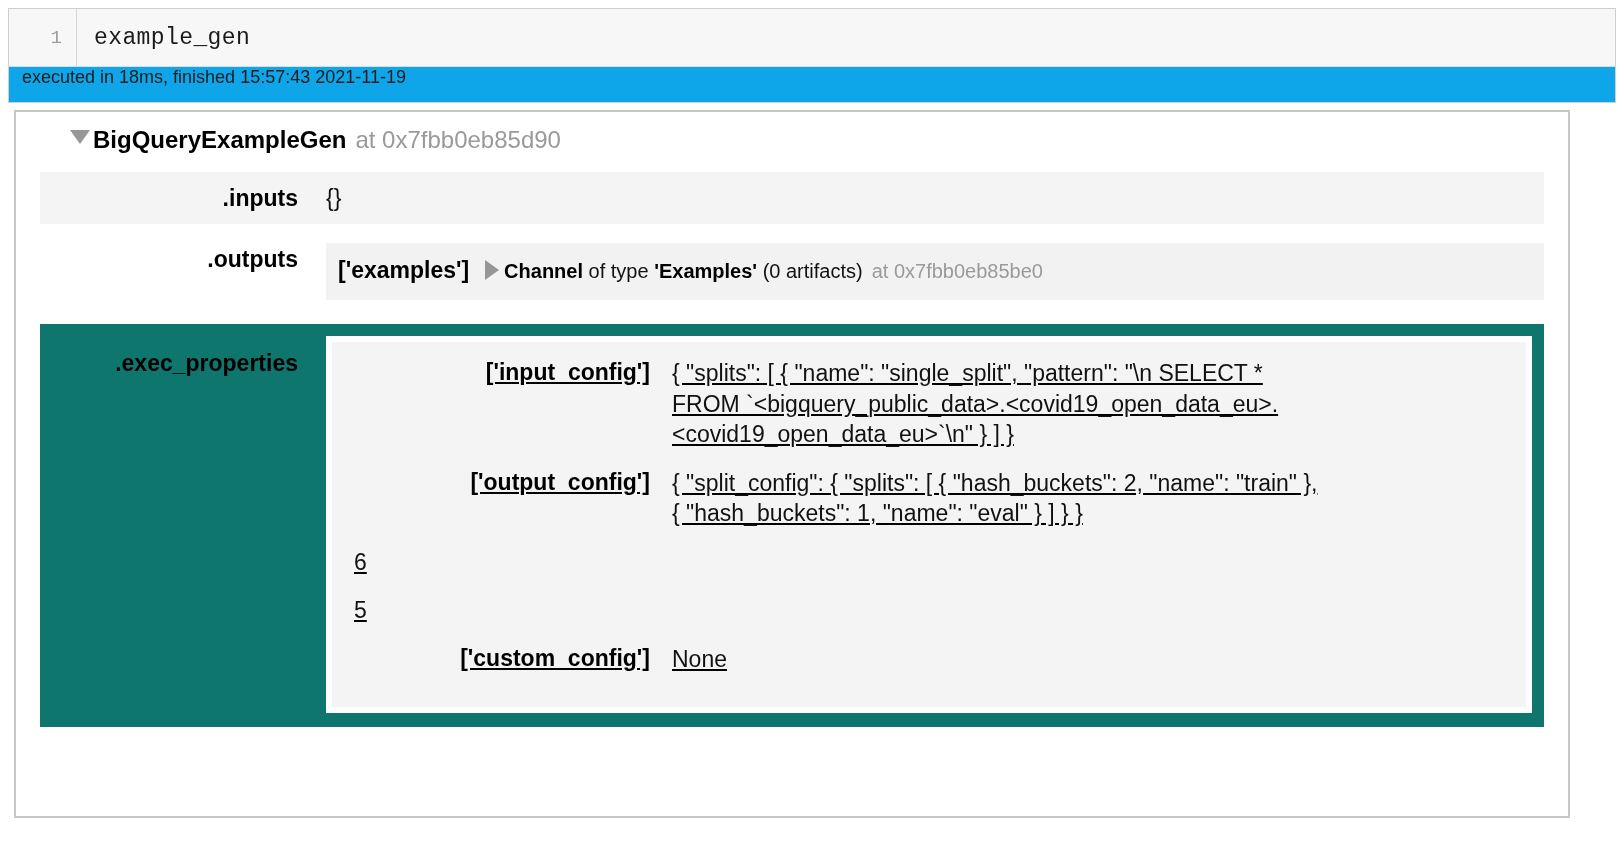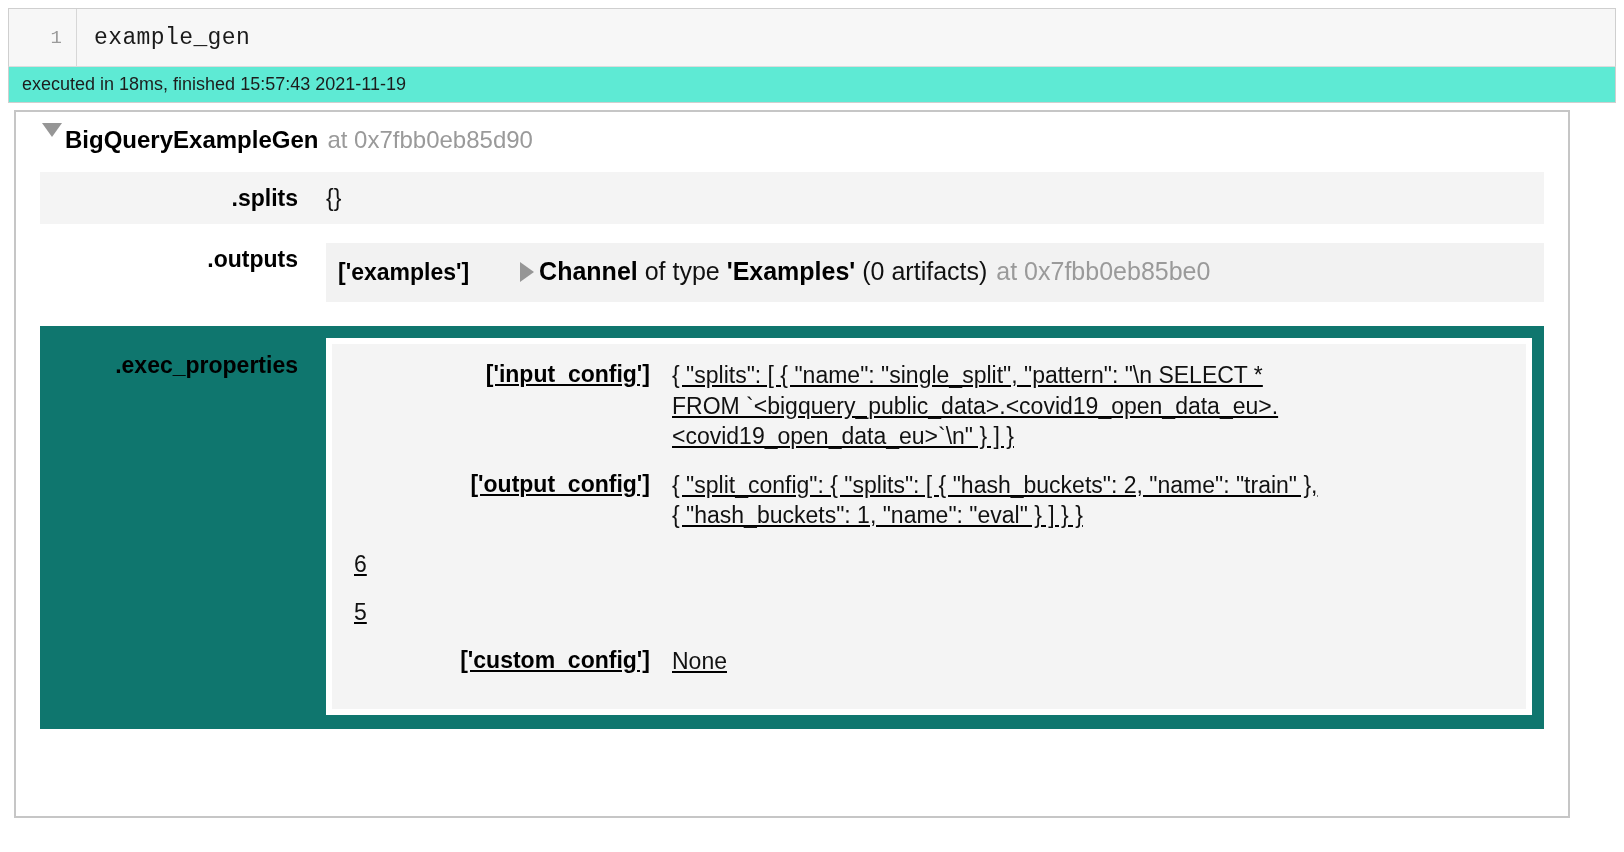--- a/index.html
+++ b/index.html
@@ -48,48 +48,48 @@
     flex: 1 1 auto;
     display: flex;
     align-items: center;
     padding-left: 17px;
     font-family: "Liberation Mono", monospace;
     font-size: 23px;
     color: #1a1a1a;
     letter-spacing: 0.4px;
   }
   .exec-bar {
-    background: #5eead4;
+    background: #0ea5e9;
     border: 1px solid #cfcfcf;
     border-top: 1px solid #dcdcdc;
     height: 37px;
     display: flex;
-    align-items: center;
     padding-left: 13px;
     font-size: 18px;
     color: #1d1d1d;
   }
 
   
   .out-container {
     position: absolute;
     left: 14px;
     top: 110px;
     width: 1556px;
     height: 708px;
     background: #ffffff;
     border: 2px solid #c6c6c6;
     padding: 0;
   }
 
   .comp-title {
     display: flex;
-    align-items: flex-start;
+    align-items: center;
     padding: 14px 0 0 26px;
     font-size: 24px;
+    margin-left: 28px;
   }
   .tri-down {
     width: 0; height: 0;
     border-left: 10px solid transparent;
     border-right: 10px solid transparent;
     border-top: 14px solid #969696;
     margin-right: 3px;
     position: relative;
     top: -3px;
     flex: 0 0 auto;
@@ -138,31 +138,30 @@
     font-size: 23px;
     padding-top: 3px;
   }
   .outputs-box {
     margin-left: 28px;
     background: #f2f2f2;
     flex: 1 1 auto;
     padding: 14px 0 16px 0;
     display: flex;
     align-items: baseline;
-    gap: 23px;
   }
   .chan-key {
     font-weight: bold;
     font-size: 23px;
     padding-left: 12px;
     white-space: nowrap;
   }
   .chan-desc {
-    margin-left: 28px;
-    font-size: 25px;
+    margin-left: 16px;
+    font-size: 20px;
     color: #111;
     white-space: nowrap;
     text-align: right;
   }
 
   .exec-row {
     margin: 24px 24px 0 24px;
     background: #0f766e;
     display: flex;
     align-items: flex-start;
@@ -229,21 +228,21 @@
 
   <div class="out-container">
 
     <div class="comp-title">
       <span class="tri-down"></span>
       <span class="bold">BigQueryExampleGen</span>
       <span class="addr">at 0x7fbb0eb85d90</span>
     </div>
 
     <div class="inputs-row">
-      <div class="inputs-label">.splits</div>
+      <div class="inputs-label">.inputs</div>
       <div class="inputs-value">{}</div>
     </div>
 
     <div class="outputs-row">
       <div class="outputs-label">.outputs</div>
       <div class="outputs-box">
         <span class="chan-key">['examples']</span>
         <span class="chan-desc"><span class="tri-right"></span><span class="bold">Channel</span><span> of type </span><span class="bold">'Examples'</span> <span>(0 artifacts)</span><span class="addr">at 0x7fbb0eb85be0</span></span>
       </div>
     </div>

